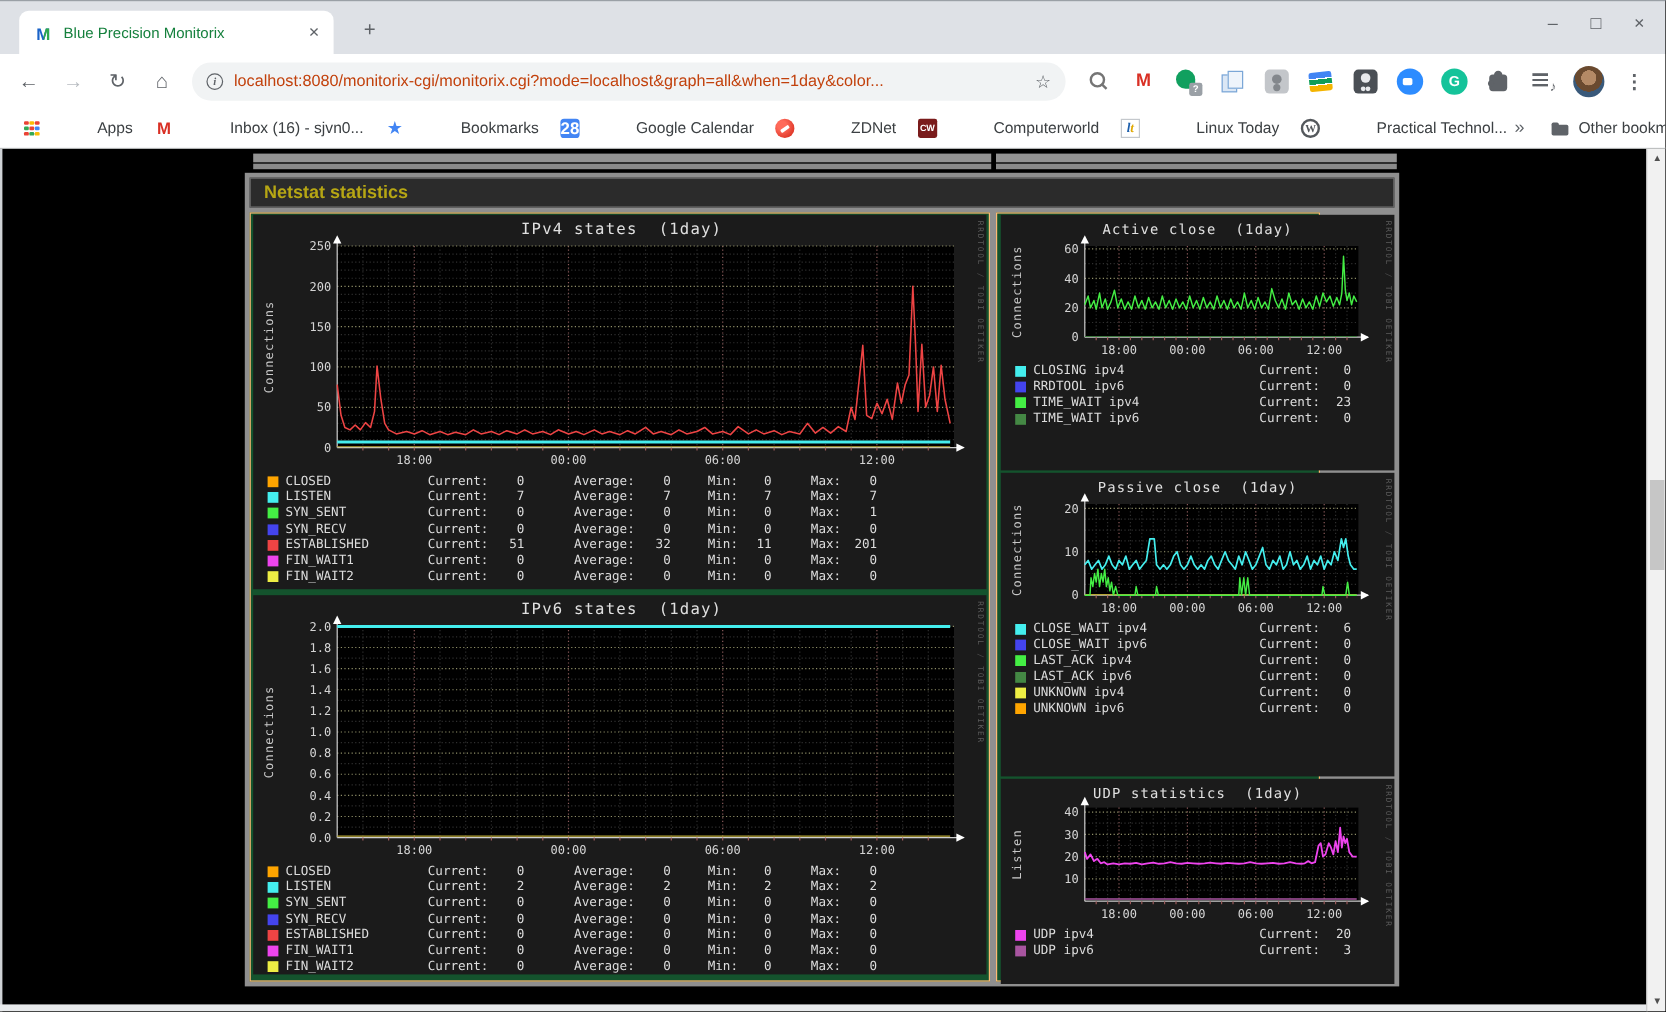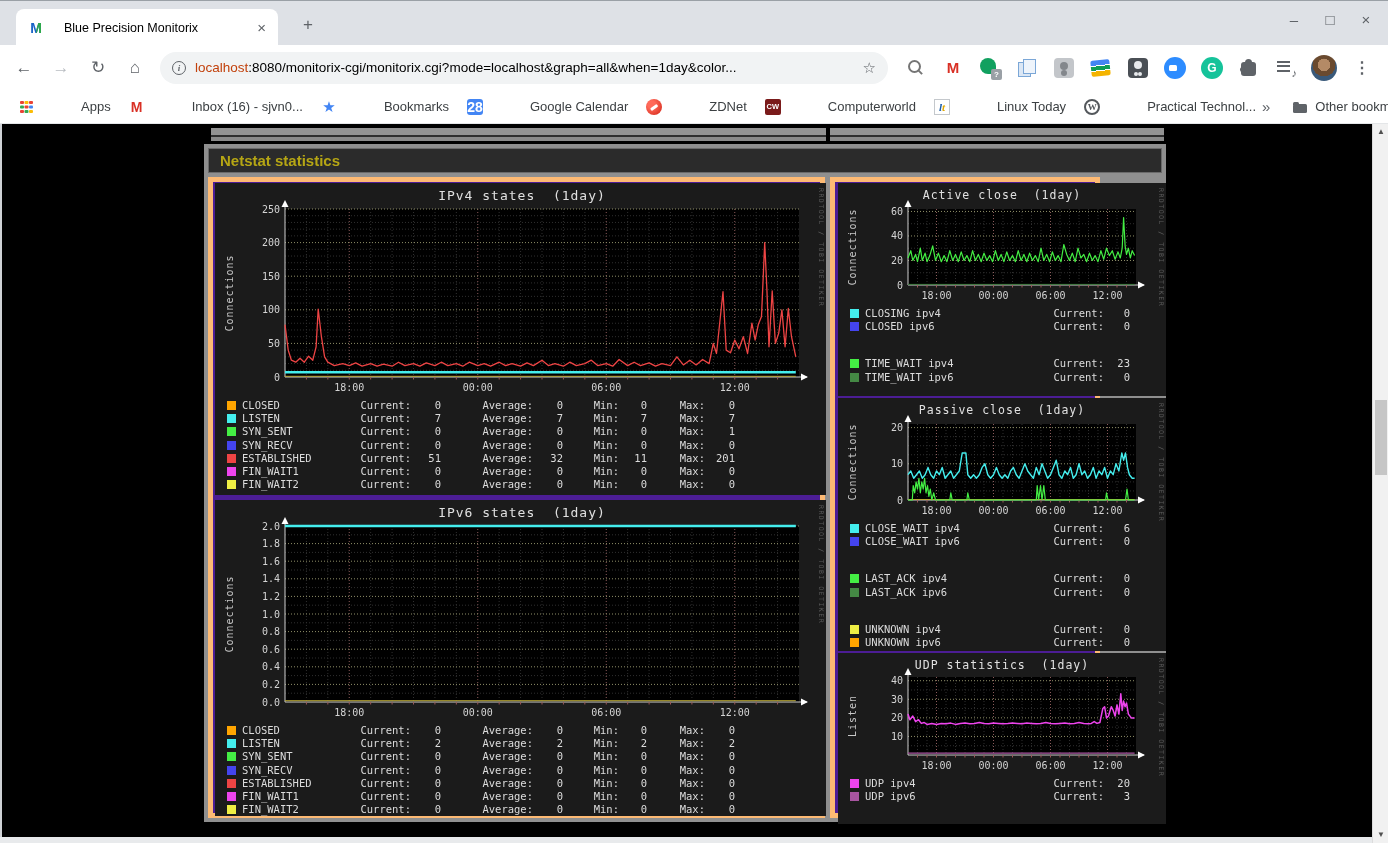--- a/index.html
+++ b/index.html
@@ -11,42 +11,42 @@
   .titlebar { position:absolute; left:0; top:0; width:1388px; height:45px;
     background:#dee1e6; border-top:1px solid #9aa0a6; }
   .tab { position:absolute; left:16px; top:8px; width:262px; height:37px;
     background:#fff; border-radius:8px 8px 0 0; display:flex; align-items:center;
     padding:0 8px 0 12px; }
   .favicon { position:relative; width:16px; height:16px; font:900 14px "Liberation Sans",sans-serif;
     line-height:16px; text-align:center; flex:0 0 16px; }
   .favicon .f1 { color:#1a63c8; position:absolute; left:0; top:0; width:16px; }
   .favicon .f2 { color:#2faa4a; position:absolute; left:0; top:0; width:16px;
     clip-path:inset(0 0 0 52%); }
-  .tab-title { font-size:12.5px; color:#000000; margin-left:20px; flex:1;
+  .tab-title { font-size:12.5px; color:#15803d; margin-left:9px; flex:1;
     white-space:nowrap; overflow:hidden; }
   .tab-close { color:#5f6368; font-size:15px; padding:0 4px; cursor:pointer; }
   .newtab { position:absolute; left:296px; top:14px; font-size:17px; color:#5f6368;
     width:24px; text-align:center; cursor:pointer; }
   .wincontrols { position:absolute; right:14px; top:10px; display:flex; gap:20px;
     color:#5f6368; font-size:15px; }
   .wincontrols span { cursor:pointer; width:16px; text-align:center; }
 
   .toolbar { position:absolute; left:0; top:45px; width:1388px; height:45px;
     background:#fff; display:flex; align-items:center; }
   .navbtn { width:26px; text-align:center; font-size:17px; color:#5f6368;
     margin-left:11px; cursor:pointer; }
   .navbtn.disabled { color:#b8bcc1; }
   .omnibox { margin-left:12px; width:728px; height:32px; background:#f1f3f4;
     border-radius:16px; display:flex; align-items:center; padding:0 12px; }
   .info-ic { width:14px; height:14px; border:1.4px solid #5f6368; border-radius:50%;
     color:#5f6368; font:italic 700 9px "Liberation Serif",serif; text-align:center;
     line-height:12px; flex:0 0 14px; }
   .url { margin-left:9px; font-size:13.5px; white-space:nowrap; overflow:hidden; flex:1; }
   .url .host { color:#c2410c; }
-  .url .rest { color:#000000; }
+  .url .rest { color:#c2410c; }
   .obox-star { color:#5f6368; font-size:15px; cursor:pointer; }
   .extrow { display:flex; align-items:center; gap:13px; margin-left:16px; }
   .ext { position:relative; width:24px; height:24px; display:flex; align-items:center;
     justify-content:center; font:700 13px "Liberation Sans",sans-serif; color:#5f6368;
     cursor:pointer; }
   .ext-search::before { content:""; width:9px; height:9px; border:2px solid #757575;
     border-radius:50%; position:absolute; left:4px; top:4px; }
   .ext-search::after { content:""; width:2px; height:6px; background:#757575;
     position:absolute; left:15px; top:13px; transform:rotate(-45deg); }
   .ext-gmail { color:#d93025; font-size:15px; }
@@ -134,21 +134,21 @@
     background:linear-gradient(180deg,#939393 0 7px,#2e2e2e 7px 9px,#8a8a8a 9px 13px); }
   .prev-strip.left { left:211px; width:615px; }
   .prev-strip.right { left:830px; width:334px; }
 
   .monitorix-section { position:absolute; left:204px; top:20px; width:962px; height:678px;
     background:#8f8f8f; padding:4px; }
   .sec-header { height:25px; background:#2b2b2b; border:1px solid #6a6a6a;
     display:flex; align-items:center; padding-left:11px; }
   .sec-header span { color:#b6a614; font-weight:700; font-size:15px; }
   .cells { display:flex; gap:5px; margin-top:4px; height:641px; }
-  .cell { background:#4c1d95; border:5px solid #fdba74; }
+  .cell { background:#14532d; border:1px solid #fdba74; }
   .cell.left { width:617px; padding:1px 2px; }
   .cell.right { width:270px; padding:1px 3px; }
   .cell.left .graph + .graph { margin-top:5px; }
   .cell.right .graph + .graph { margin-top:2px; }
 
   .graph { position:relative; background:#1b1b1b; }
   .gtitle { position:absolute; top:5px; text-align:center; color:#e0e0e0;
     font-family:"DejaVu Sans Mono",monospace; white-space:pre; letter-spacing:1px; }
   .graph.big .gtitle { font-size:13px; }
   .graph.small .gtitle { font-size:11.5px; }
@@ -159,21 +159,21 @@
     font-family:"DejaVu Sans Mono",monospace; font-size:6.5px; color:#5c5c5c;
     letter-spacing:1.5px; white-space:pre; }
   svg.plot { position:absolute; left:0; top:0; }
   svg.plot text { font-family:"DejaVu Sans Mono",monospace; font-size:10px; fill:#d4d4d4; }
 
   .glegend { position:absolute; left:0; right:0; font-family:"DejaVu Sans Mono",monospace;
     font-size:10.5px; color:#dcdcdc; padding-left:12px; }
   .lrow { height:13.2px; line-height:13px; display:grid; align-items:center; }
   .glegend.big .lrow { grid-template-columns:14px 110px 60px 30px 92px 30px 56px 28px 58px 30px; }
   .glegend.small .lrow { grid-template-columns:14px 150px 90px 26px; }
-  .lrow.gap { margin-top:24px; }
+  .lrow.gap { margin-top:0; }
   .lbox { width:9px; height:9px; display:inline-block; }
   .llab { padding-left:1px; }
   .lk, .lv { text-align:right; }
 
   
   .scrollbar { position:absolute; left:1372px; top:0; width:16px; height:719px;
     background:#f1f1f1; border-left:1px solid #dcdcdc; }
   .sb-arrow { position:absolute; left:0; width:16px; height:16px; color:#505050;
     font-size:8px; text-align:center; line-height:16px; cursor:pointer; }
   .sb-up { top:0; }
@@ -750,21 +750,21 @@
               <div class="gwm">RRDTOOL / TOBI OETIKER</div>
               <div class="glegend small" style="top: 124px;">
                 <div class="lrow">
                   <span class="lbox" style="background: rgb(68, 238, 238);"></span>
                   <span class="llab">CLOSING ipv4</span>
                   <span class="lk">Current:</span>
                   <span class="lv">0</span>
                 </div>
                 <div class="lrow">
                   <span class="lbox" style="background: rgb(68, 68, 238);"></span>
-                  <span class="llab">CLOSED ipv6</span>
+                  <span class="llab">RRDTOOL ipv6</span>
                   <span class="lk">Current:</span>
                   <span class="lv">0</span>
                 </div>
                 <div class="lrow gap">
                   <span class="lbox" style="background: rgb(68, 238, 68);"></span>
                   <span class="llab">TIME_WAIT ipv4</span>
                   <span class="lk">Current:</span>
                   <span class="lv">23</span>
                 </div>
                 <div class="lrow">

